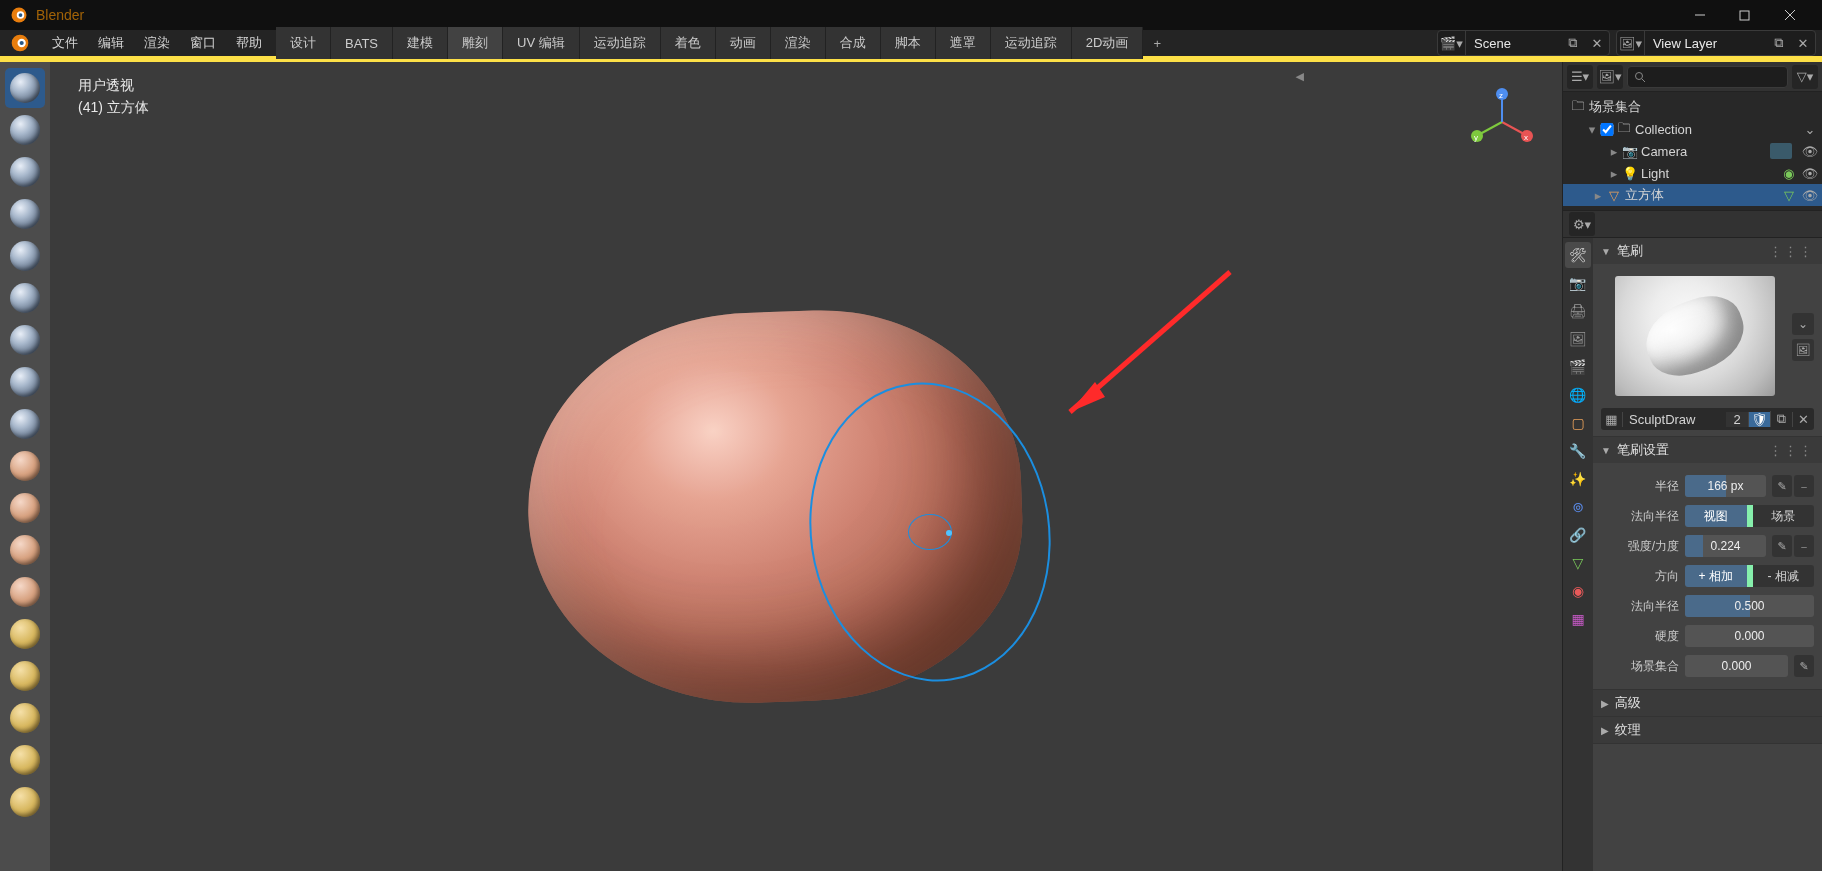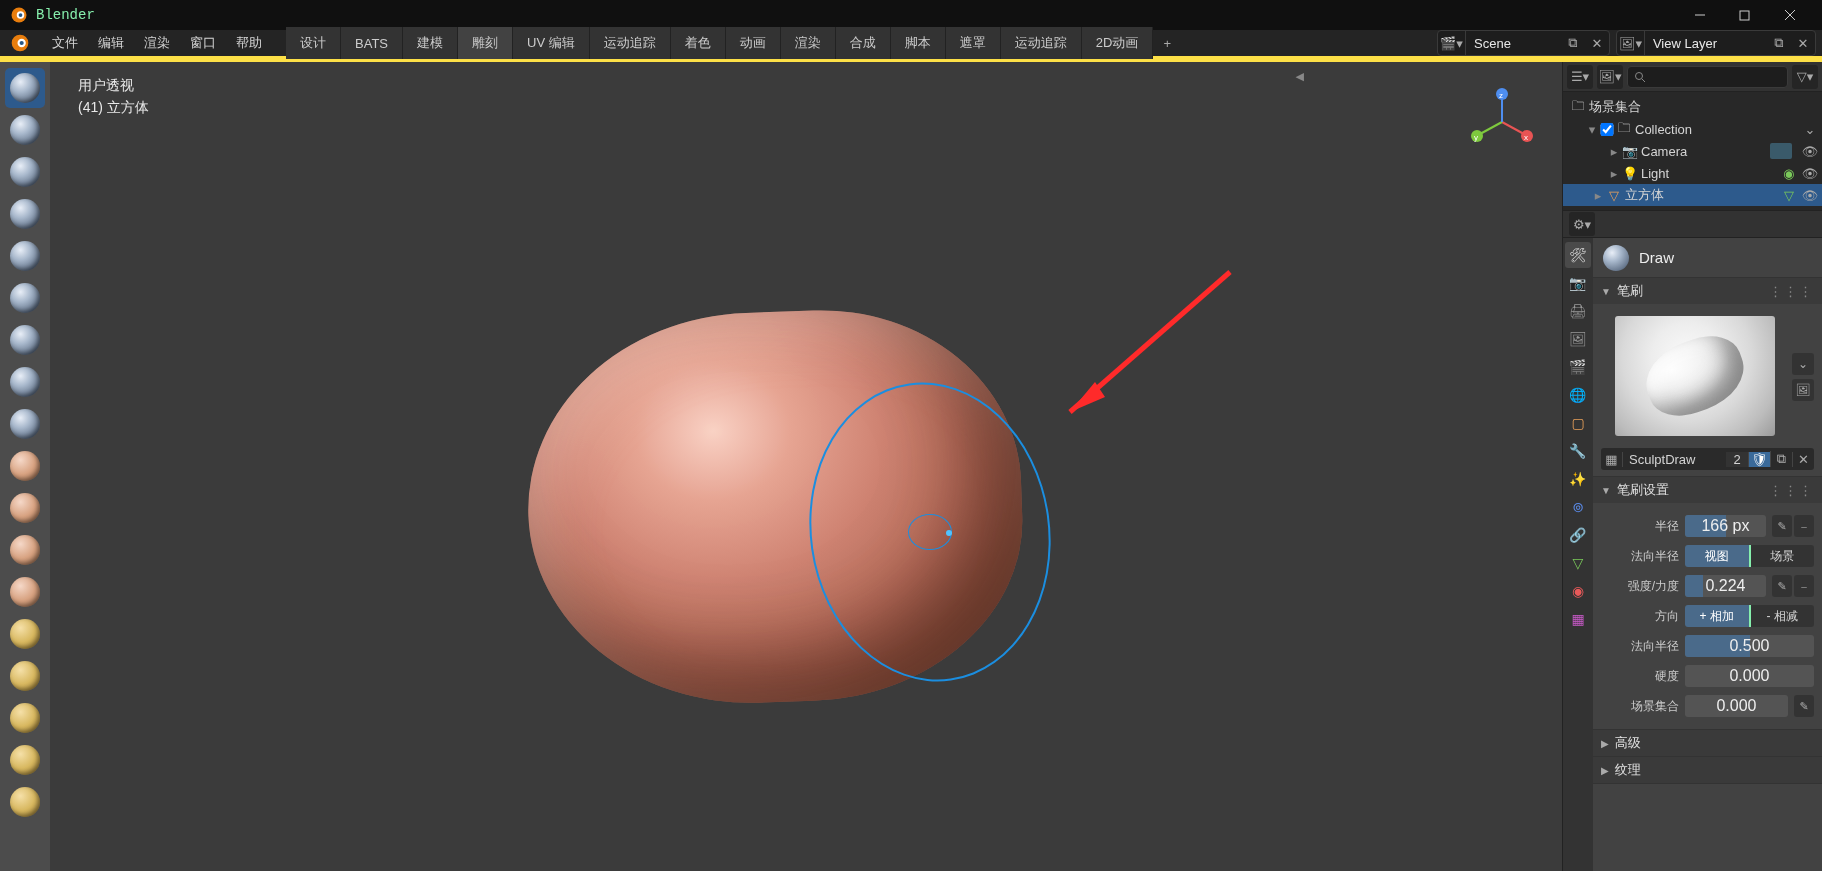--- a/index.html
+++ b/index.html
@@ -1,28 +1,28 @@
 <!DOCTYPE html>
 <html><head>
 <meta charset="utf-8">
 <style>
 * { margin:0; padding:0; box-sizing:border-box; font-family:"Segoe UI",Arial,sans-serif; user-select:none; }
 body { background:#1f1f1f; width:1822px; height:871px; overflow:hidden; color:#d4d4d4; font-size:13px; }
 
 
 .titlebar { height:30px; background:#101010; display:flex; align-items:center; padding:0 10px; }
 .tb-logo { width:18px; height:18px; margin-right:8px; }
-.tb-title { color:#86efac; font-size:14px; flex:1;font-family:Liberation Mono, monospace; }
+.tb-title { color:#a16207; font-size:14px; flex:1; }
 .tb-ctrl { width:45px; height:30px; display:flex; align-items:center; justify-content:center; color:#aaa; }
 
 
 .menubar { height:32px; background:#242424; display:flex; align-items:center; border-bottom:6px solid #fde047; }
 .mb-logo { width:24px; height:24px; margin:0 10px 0 8px; display:flex; align-items:center; justify-content:center; }
 .mb-item { padding:0 10px; height:32px; display:flex; align-items:center; color:#d4d4d4; cursor:pointer; }
-.tabbar { display:flex; margin-left:14px; }
+.tabbar { display:flex; margin-left:4px; }
 .tab { padding:0 14px; height:32px; display:flex; align-items:center; color:#ccc; cursor:pointer; background:#333; border-right:1px solid #222; font-size:13px; }
 .tab.active { background:#424242; }
 .tab-add { width:28px; display:flex; align-items:center; justify-content:center; color:#aaa; cursor:pointer; }
 .spacer { flex:1; }
 .scene-sel { display:flex; align-items:center; height:26px; background:#1d1d1d; border:1px solid #3a3a3a; border-radius:4px; margin-right:6px; }
 .scene-sel .ico { width:28px; display:flex; align-items:center; justify-content:center; color:#aaa; border-right:1px solid #3a3a3a; height:100%; }
 .scene-sel .txt { padding:0 50px 0 8px; color:#e8e8e8; }
 .scene-sel .btn { width:24px; display:flex; align-items:center; justify-content:center; color:#aaa; height:100%; }
 
 
@@ -84,25 +84,25 @@
 .mini-btn { width:22px; height:22px; background:#333; border-radius:3px; display:flex; align-items:center; justify-content:center; color:#aaa; cursor:pointer; font-size:12px; }
 
 .datarow { display:flex; align-items:center; height:22px; background:#2a2a2a; border-radius:3px; margin-top:4px; overflow:hidden; }
 .datarow .ico { width:22px; text-align:center; color:#aaa; border-right:1px solid #444; }
 .datarow .nm { flex:1; padding:0 6px; }
 .datarow .cnt { width:22px; text-align:center; background:#333; }
 .datarow .b { width:22px; text-align:center; border-left:1px solid #444; color:#aaa; cursor:pointer; }
 
 .prow { display:flex; align-items:center; height:26px; margin:4px 0; gap:6px; }
 .prow .lbl { width:78px; text-align:right; color:#ccc; font-size:12px; }
-.numfield { flex:1; height:22px; background:#545454; border-radius:3px; display:flex; align-items:center; justify-content:center; color:#eee; font-size:16px; position:relative; cursor:ew-resize; }
+.numfield { flex:1; height:22px; background:#545454; border-radius:3px; display:flex; align-items:center; justify-content:center; color:#eee; font-size:12px; position:relative; cursor:ew-resize; }
 .numfield .fill { position:absolute; left:0; top:0; bottom:0; background:#4a6a8a; border-radius:3px 0 0 3px; }
 .numfield span { position:relative; }
 .tglgrp { flex:1; display:flex; height:22px; border-radius:3px; overflow:hidden; }
-.tgl { flex:1; background:#333; display:flex; align-items:center; justify-content:center; font-size:12px; cursor:pointer; border-right:2px solid #86efac; }
+.tgl { flex:1; background:#333; display:flex; align-items:center; justify-content:center; font-size:12px; cursor:pointer; border-right:6px solid #86efac; }
 .tgl:last-child { border-right:none; }
 .tgl.on { background:#4a6a8a; color:#fff; }
 .sidebtns { display:flex; gap:2px; }
 .sb { width:20px; height:22px; background:#333; border-radius:3px; display:flex; align-items:center; justify-content:center; color:#aaa; cursor:pointer; font-size:11px; }
 
 
 .edge { position:absolute; right:258px; top:8px; color:#888; cursor:pointer; font-size:11px; z-index:5; }
 
 svg { display:block; }
 </style>
@@ -337,24 +337,20 @@
         <div class="pt" style="color:#5a8ae8">✨</div>
         <div class="pt" style="color:#5a8ae8">⊚</div>
         <div class="pt" style="color:#5a8ae8">🔗</div>
         <div class="pt" style="color:#7aca5a">▽</div>
         <div class="pt" style="color:#e85a5a">◉</div>
         <div class="pt" style="color:#c85ac8">▦</div>
       </div>
 
       <div class="prop-content">
 
-        <div class="tool-hdr">
-          <div class="tool-ball"></div>
-          <div style="font-size:15px;color:#eee">Draw</div>
-        </div>
 
         <div class="panel-sec">
           <div class="sec-hd">
             <span class="tw">▼</span>
             <span>笔刷</span>
             <span class="dots">⋮⋮⋮</span>
           </div>
           <div class="sec-body">
             <div class="prev-row">
               <div style="flex:1">

